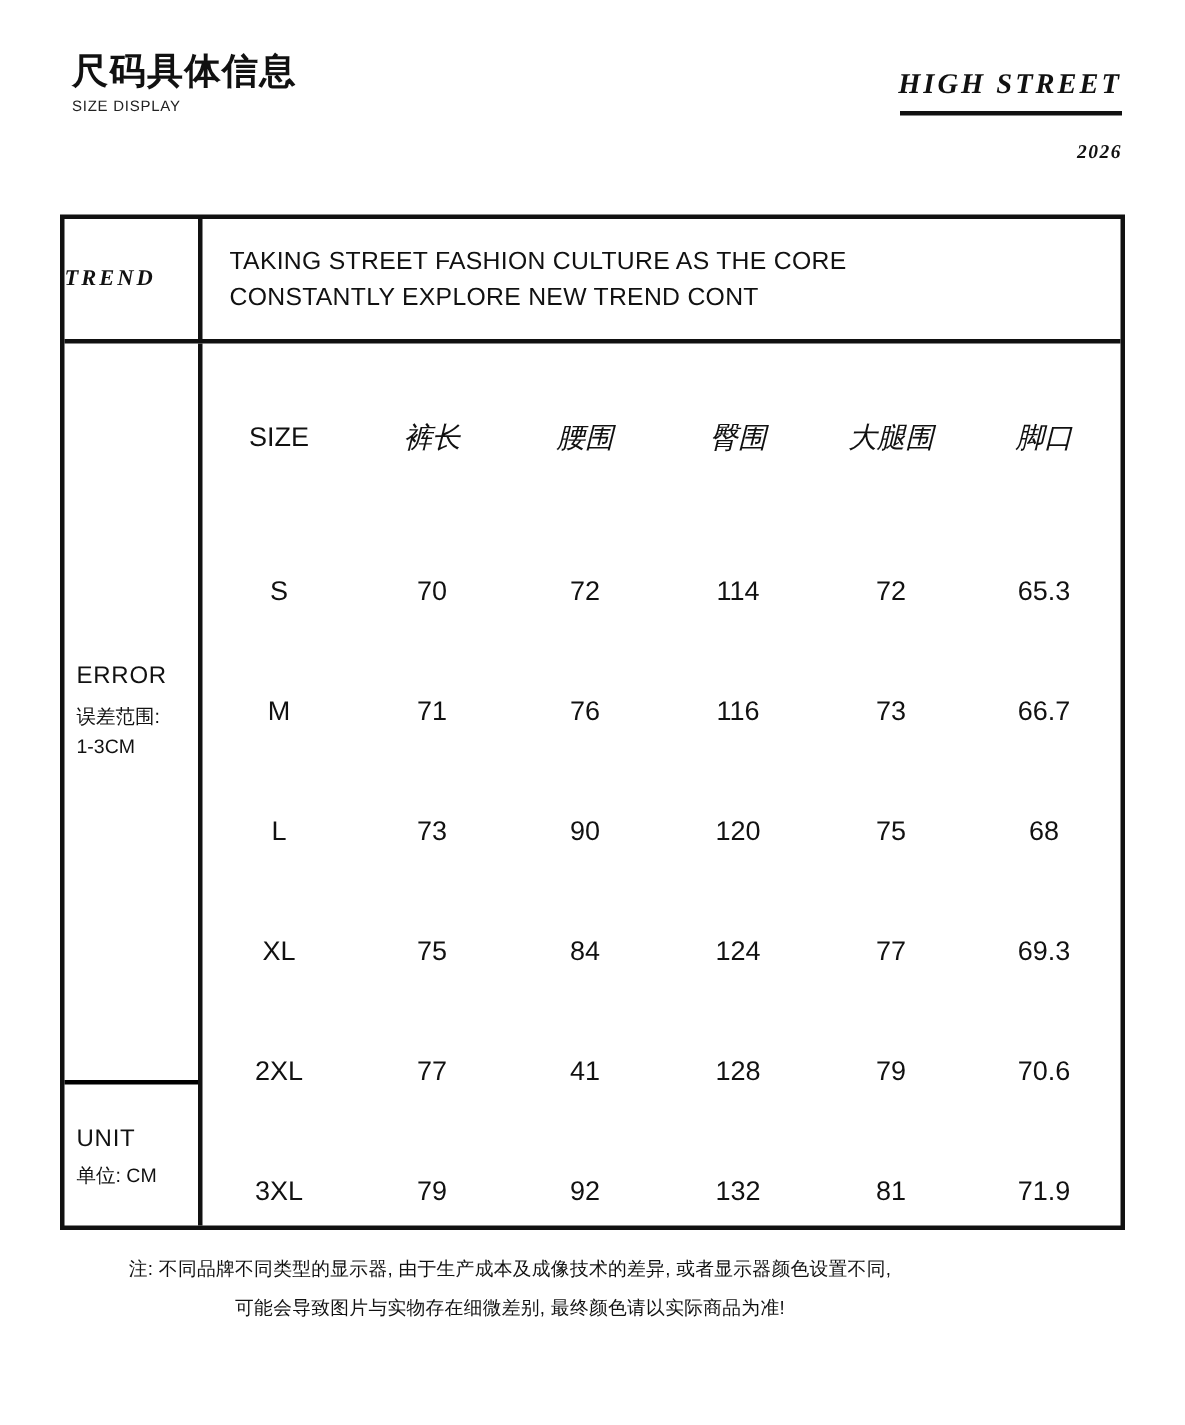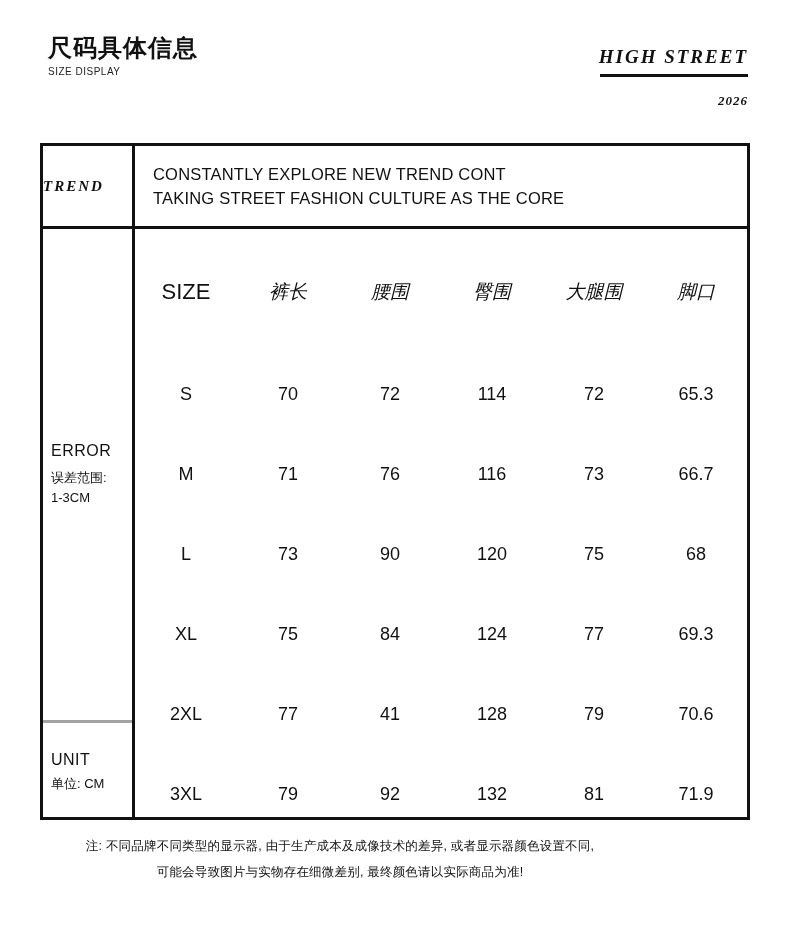--- a/index.html
+++ b/index.html
@@ -135,21 +135,21 @@
     box-sizing: border-box;
     border-right: 3px solid #111;
   }
   .error-cell {
     position: absolute;
     left: 0;
     top: 0;
     width: 100%;
     height: 494px;
     box-sizing: border-box;
-    border-bottom: 3px solid #a3a3a3;
+    border-bottom: 3px solid #000000;
     display: flex;
     flex-direction: column;
     justify-content: center;
     padding-left: 8px;
   }
   .error-title {
     font-size: 16px;
     letter-spacing: 0.5px;
     margin-bottom: 8px;
   }
@@ -193,21 +193,21 @@
   }
   table.size-table th,
   table.size-table td {
     text-align: center;
     font-weight: normal;
     font-size: 18px;
     color: #111;
     padding: 0;
   }
   table.size-table thead th {
-    font-size: 22px;
+    font-size: 18px;
     height: 125px;
     vertical-align: middle;
   }
   table.size-table thead th.cjk {
     font-family: "Liberation Sans", sans-serif;
     font-size: 19px;
     font-style: italic;
   }
   table.size-table tbody td {
     height: 80px;
@@ -244,22 +244,22 @@
   </div>
 </div>
 
 <div class="frame">
 
   <div class="trend-row">
     <div class="trend-cell">
       <span class="trend-label">TREND</span>
     </div>
     <div class="trend-text">
+      <div>TAKING STREET FASHION CULTURE AS THE CORE</div>
       <div>CONSTANTLY EXPLORE NEW TREND CONT</div>
-      <div>TAKING STREET FASHION CULTURE AS THE CORE</div>
     </div>
   </div>
 
   <div class="left-col">
     <div class="error-cell">
       <div class="error-title">ERROR</div>
       <div class="error-line">误差范围:</div>
       <div class="error-line">1-3CM</div>
     </div>
     <div class="unit-cell">

